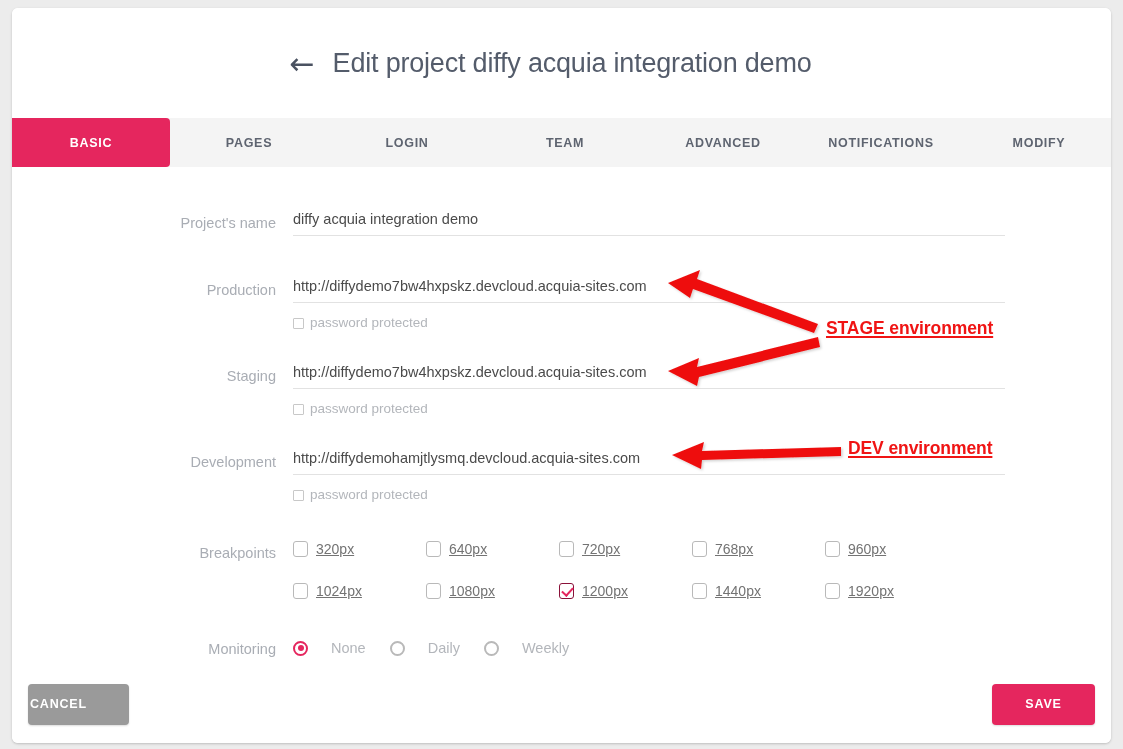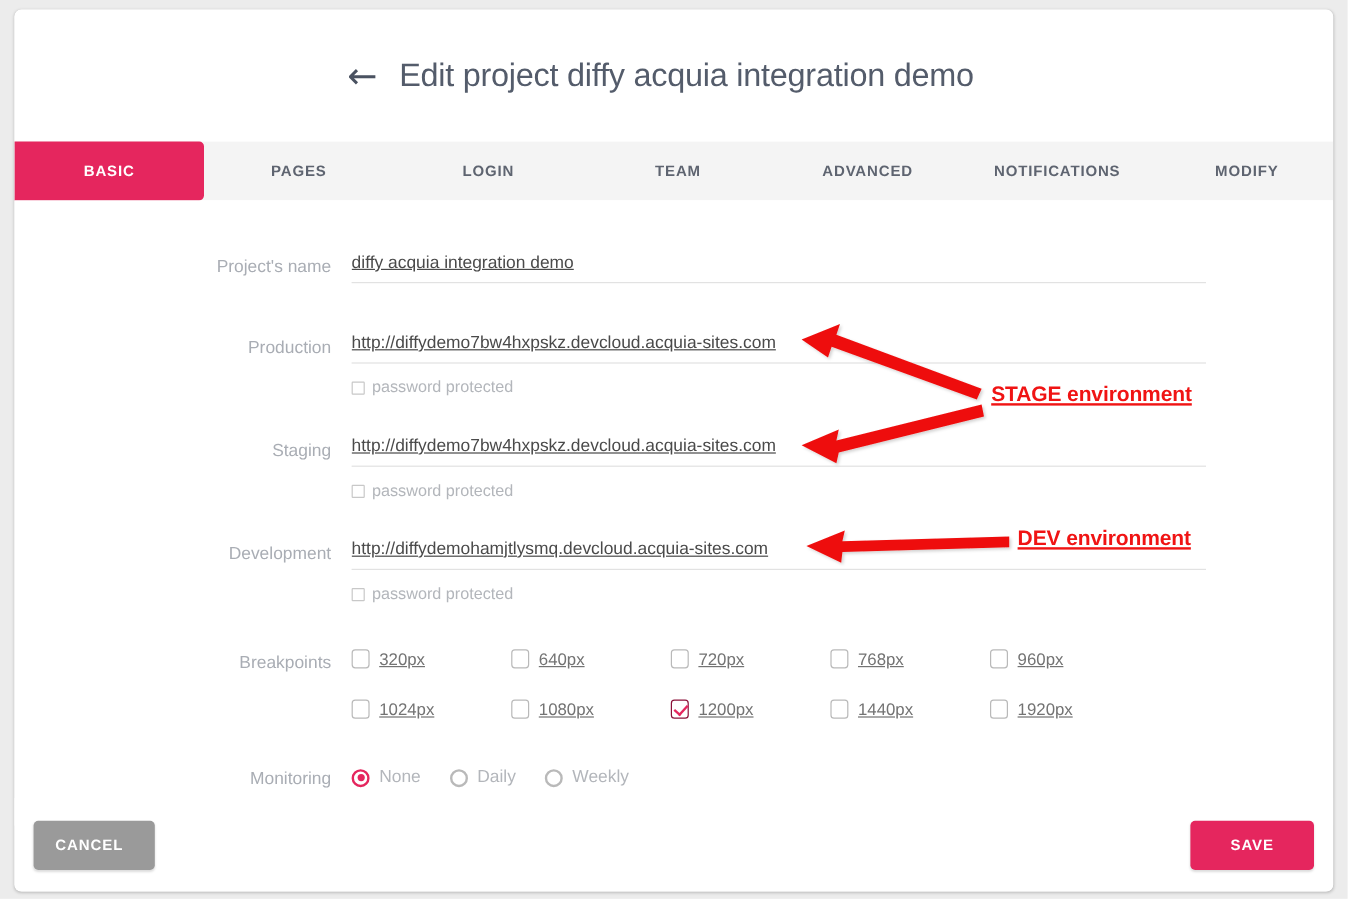--- a/index.html
+++ b/index.html
@@ -124,21 +124,20 @@
     width: 100%;
     border: none;
     border-bottom: 1px solid #e2e2e2;
     font-size: 14.5px;
     color: #4a4a4a;
     font-family: "Liberation Sans", sans-serif;
     padding: 0 0 8px 0;
     outline: none;
     background: transparent;
     display: block;
-    text-decoration: underline;
   }
 
   .field-gap-small { height: 34px; }
   .field-gap-med { height: 42px; }
 
   
   .pwd-line {
     display: flex;
     align-items: center;
     gap: 6px;
@@ -214,21 +213,21 @@
   }
   .mon-group {
     width: 712px;
     display: flex;
     align-items: center;
     gap: 24px;
   }
   .mon-item {
     display: flex;
     align-items: center;
-    gap: 8px;
+    gap: 23px;
     cursor: pointer;
   }
   .radio {
     width: 15px;
     height: 15px;
     border-radius: 50%;
     border: 2px solid #b9b9b9;
     background: #fff;
     flex: 0 0 auto;
     position: relative;
@@ -275,21 +274,21 @@
     cursor: pointer;
     height: 41px;
     display: flex;
     align-items: center;
     justify-content: center;
   }
   .btn-cancel {
     background: #9a9a9a;
     width: 101px;
     justify-content: flex-start;
-    padding-left: 18px;
+    padding-left: 2px;
     box-shadow: 0 1px 2px rgba(0,0,0,0.14);
   }
   .btn-save {
     background: #e5265e;
     width: 103px;
     box-shadow: 0 1px 2px rgba(0,0,0,0.14);
   }
 
   
   .annot-layer {

